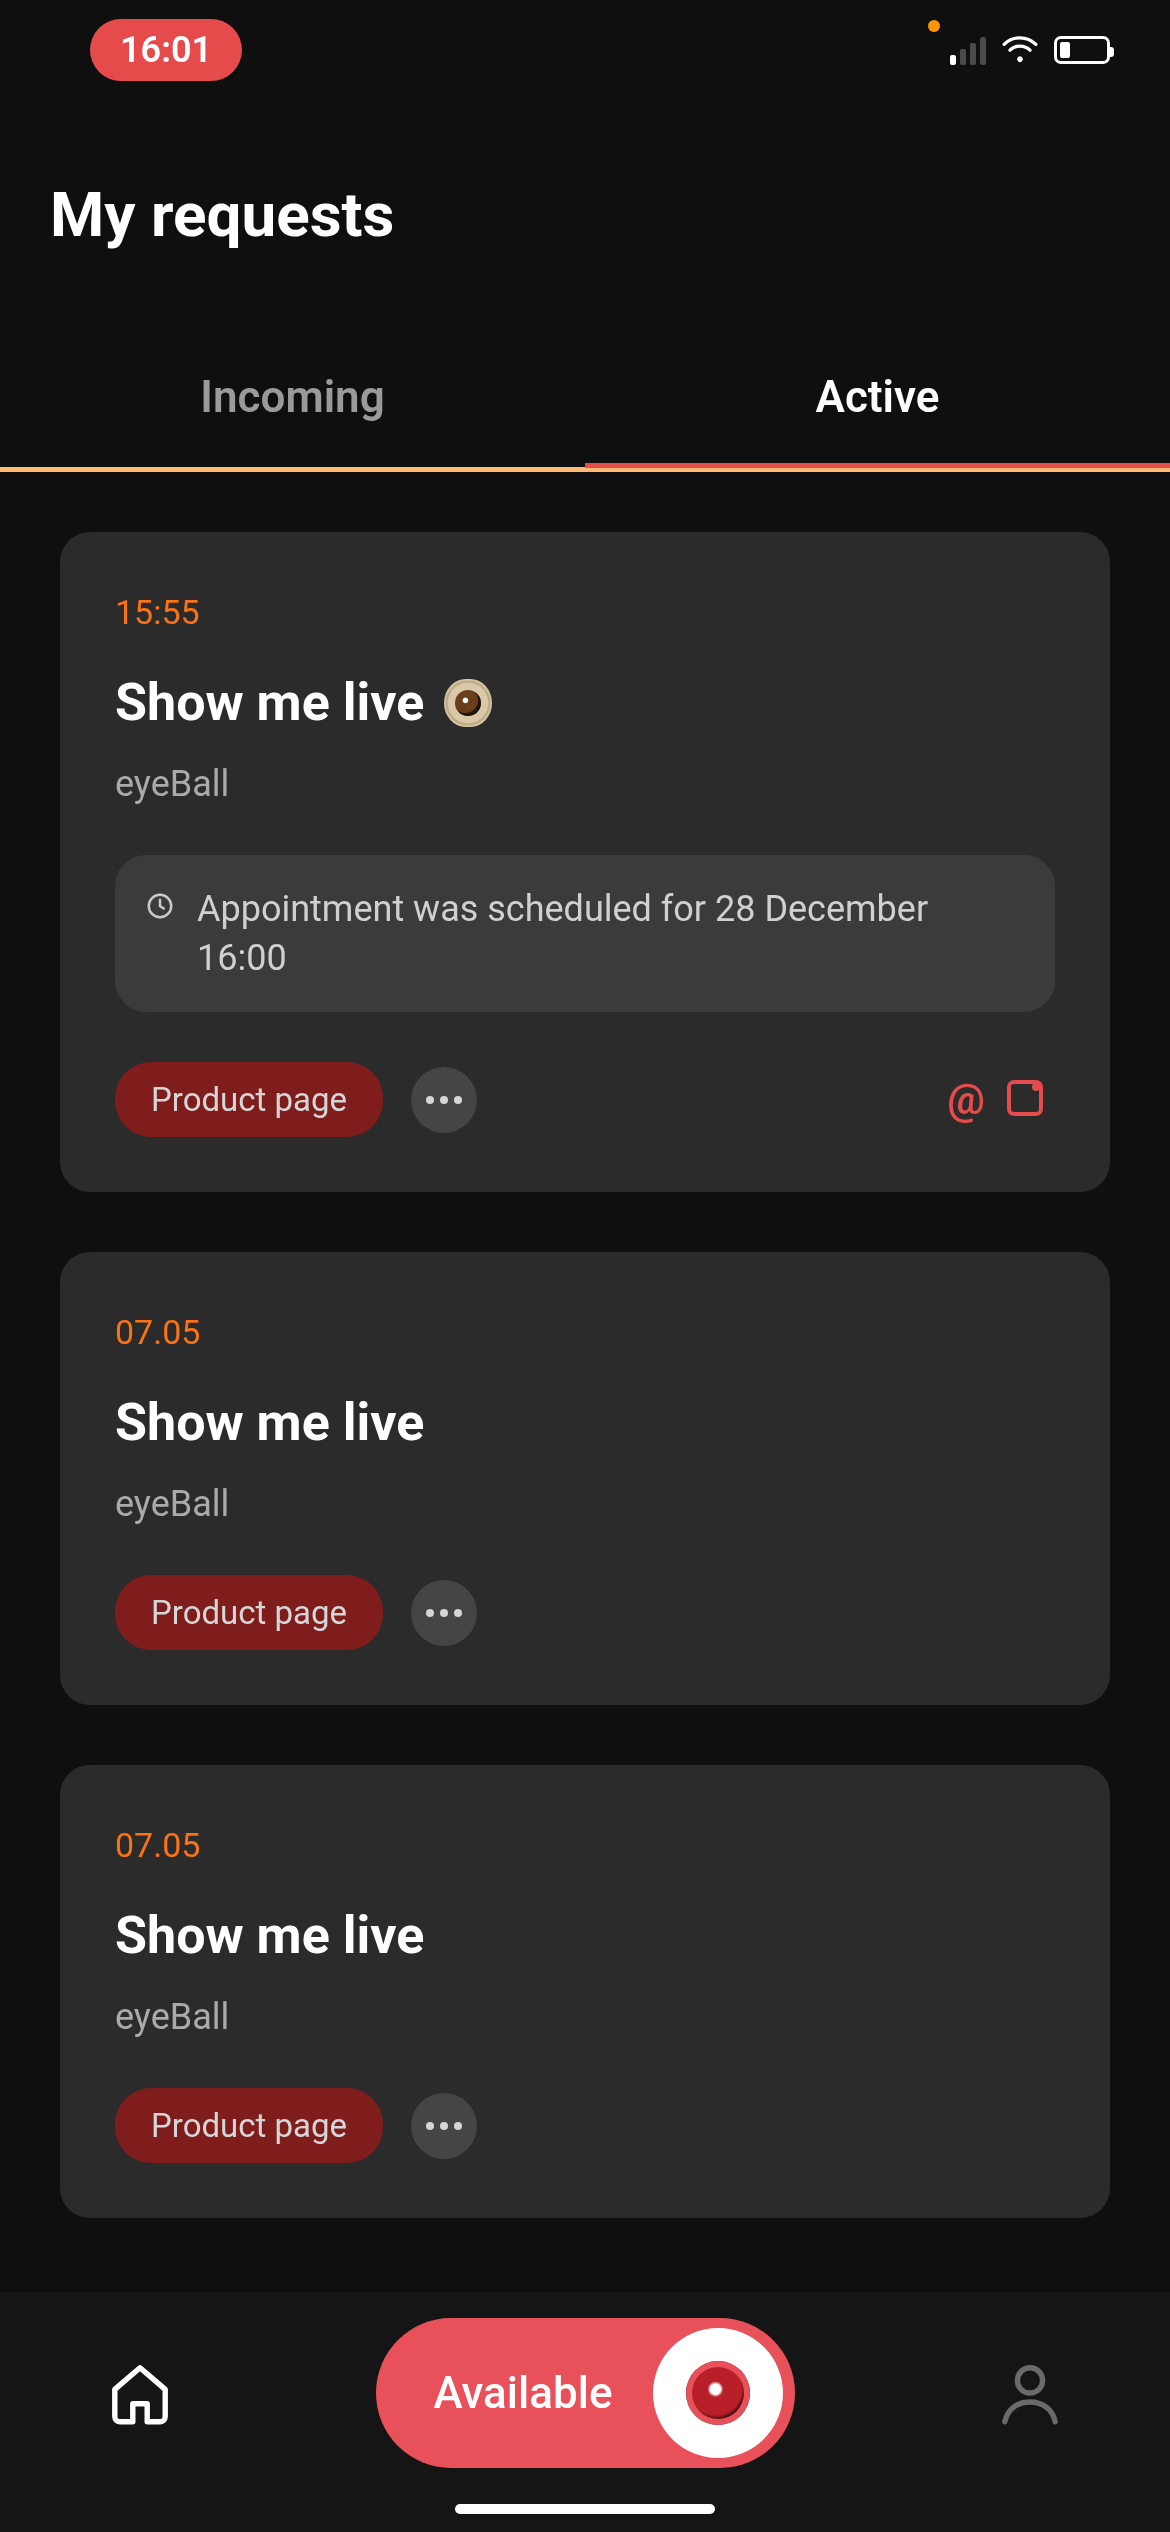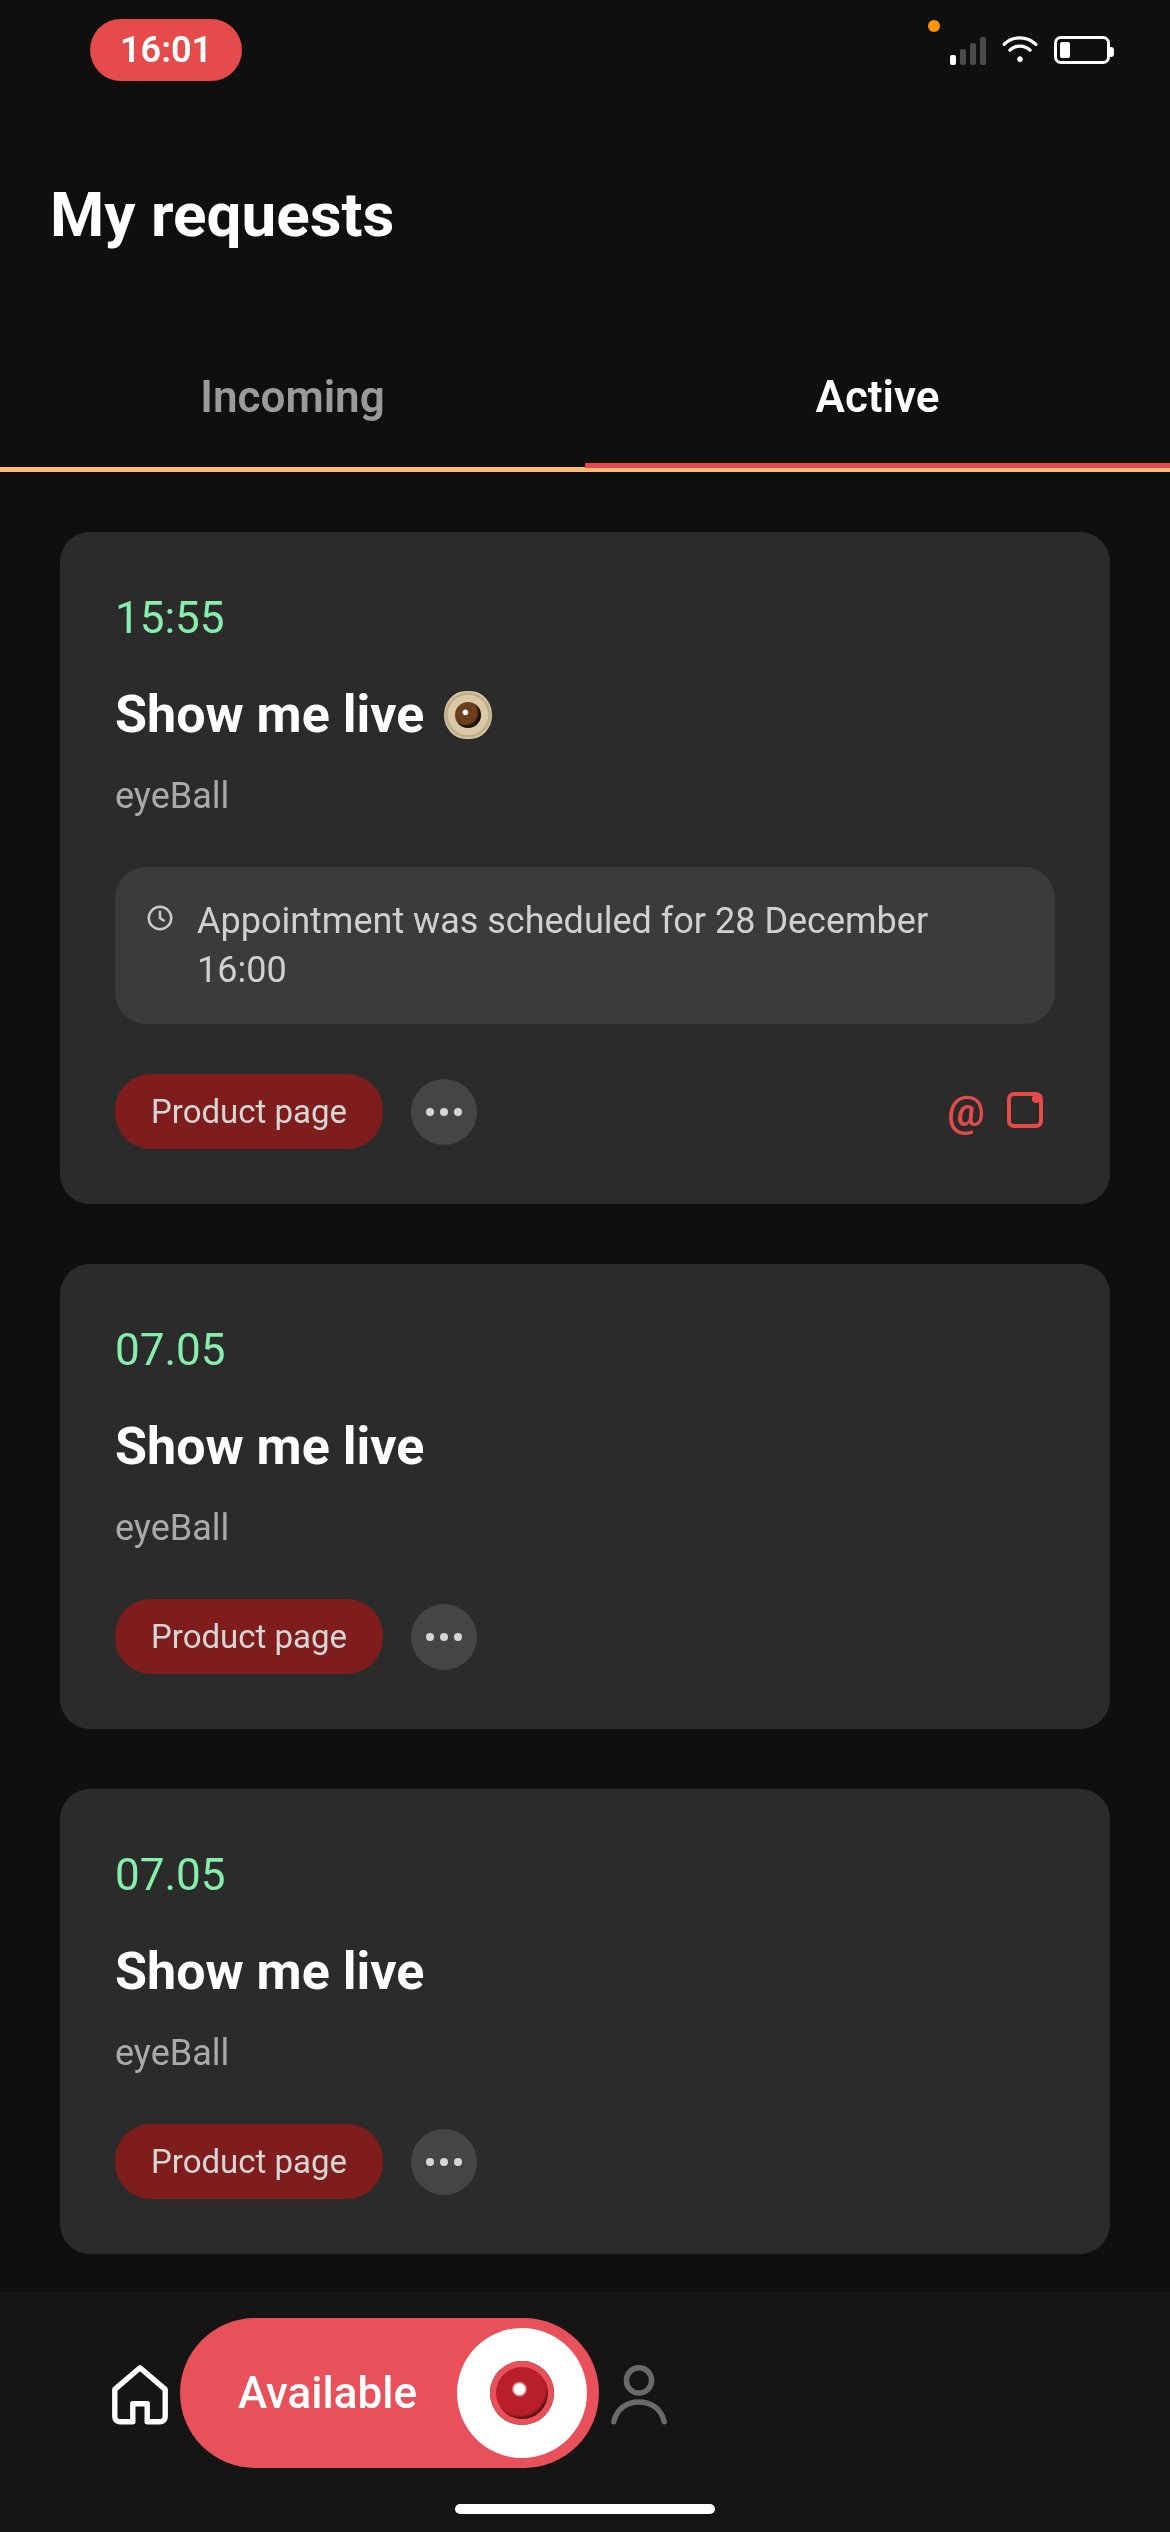--- a/index.html
+++ b/index.html
@@ -113,22 +113,22 @@
     display: flex;
     flex-direction: column;
     gap: 60px;
   }
   .card {
     background: #2b2b2b;
     border-radius: 30px;
     padding: 60px 55px 55px 55px;
   }
   .card-time {
-    color: #86efac;
-    font-size: 44px;
+    color: #f97316;
+    font-size: 34px;
     margin-bottom: 40px;
   }
   .card-title {
     font-size: 52px;
     font-weight: 700;
     color: #fff;
     display: flex;
     align-items: center;
     gap: 20px;
   }
@@ -198,21 +198,21 @@
   .video-icon svg { width: 48px; height: 38px; }
 
   
   .bottom-bar {
     position: absolute;
     left:0; right:0; bottom: 0;
     height: 240px;
     background: #151515;
     display:flex;
     align-items:center;
-    justify-content: flex-start;
+    justify-content: space-between;
     padding: 0 100px 38px 100px;
   }
   .nav-home, .nav-profile {
     width: 80px; height: 80px;
     display:flex; align-items:center; justify-content:center;
   }
   .nav-home svg, .nav-profile svg { width: 72px; height: 72px; }
   .availability-toggle {
     display:flex; align-items:center;
     background:#e8515a;

